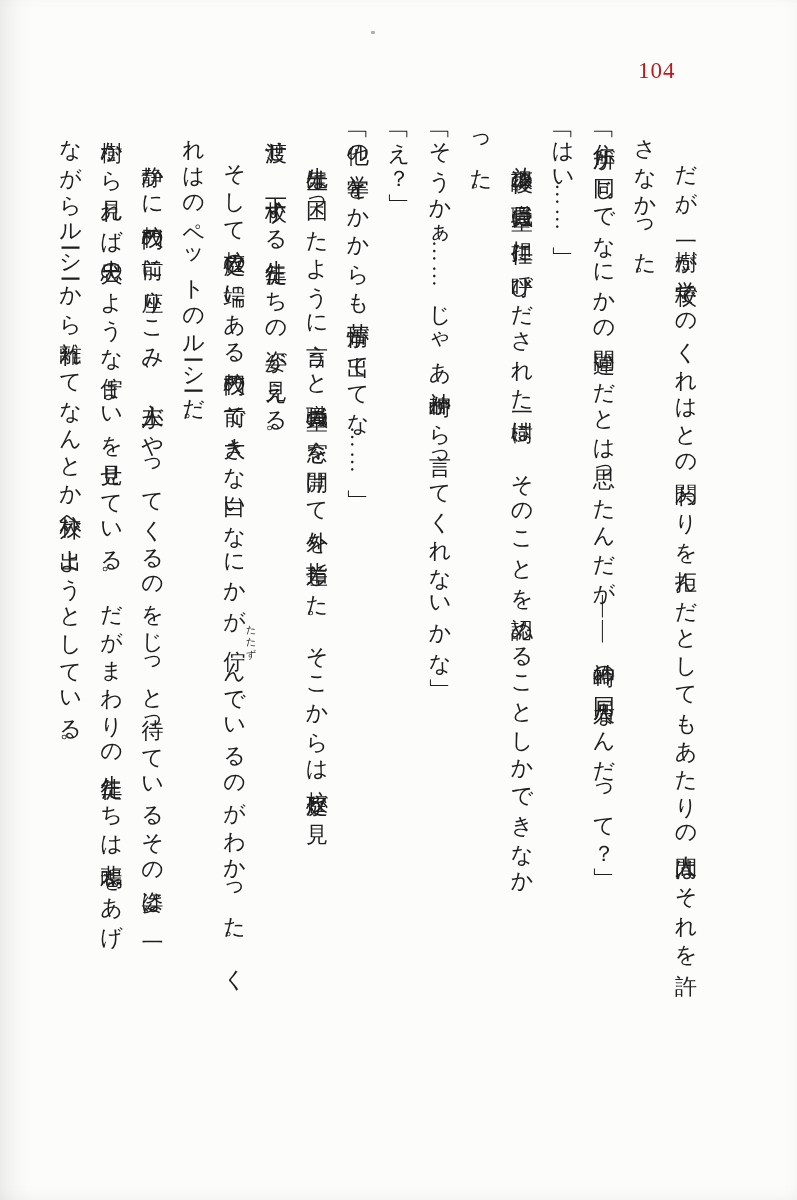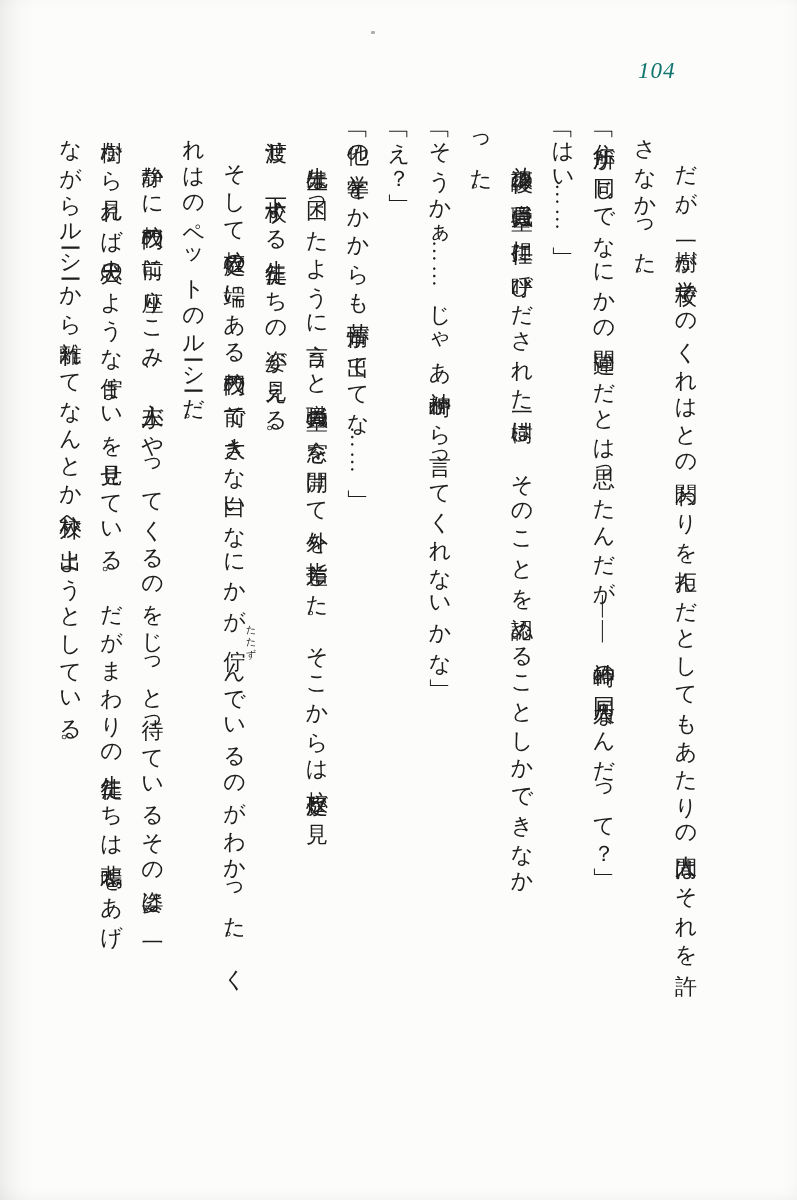--- a/index.html
+++ b/index.html
@@ -20,23 +20,22 @@
       inset 28px 0 34px -28px rgba(0,0,0,0.13),
       inset -14px 0 22px -18px rgba(0,0,0,0.05),
       inset 0 -18px 26px -24px rgba(0,0,0,0.07),
       inset 0 14px 20px -20px rgba(0,0,0,0.04);
   }
   .page-number {
     position: absolute;
     top: 58px;
     left: 638px;
     font-size: 23px;
-    font-style: italic;
     letter-spacing: 1px;
-    color: #0f766e;
+    color: #b91c1c;
   }
   .text-block {
     position: absolute;
     top: 124px;
     right: 90px;
     width: 656px;
     height: 962px;
     writing-mode: vertical-rl;
     text-orientation: mixed;
     font-size: 22px;

